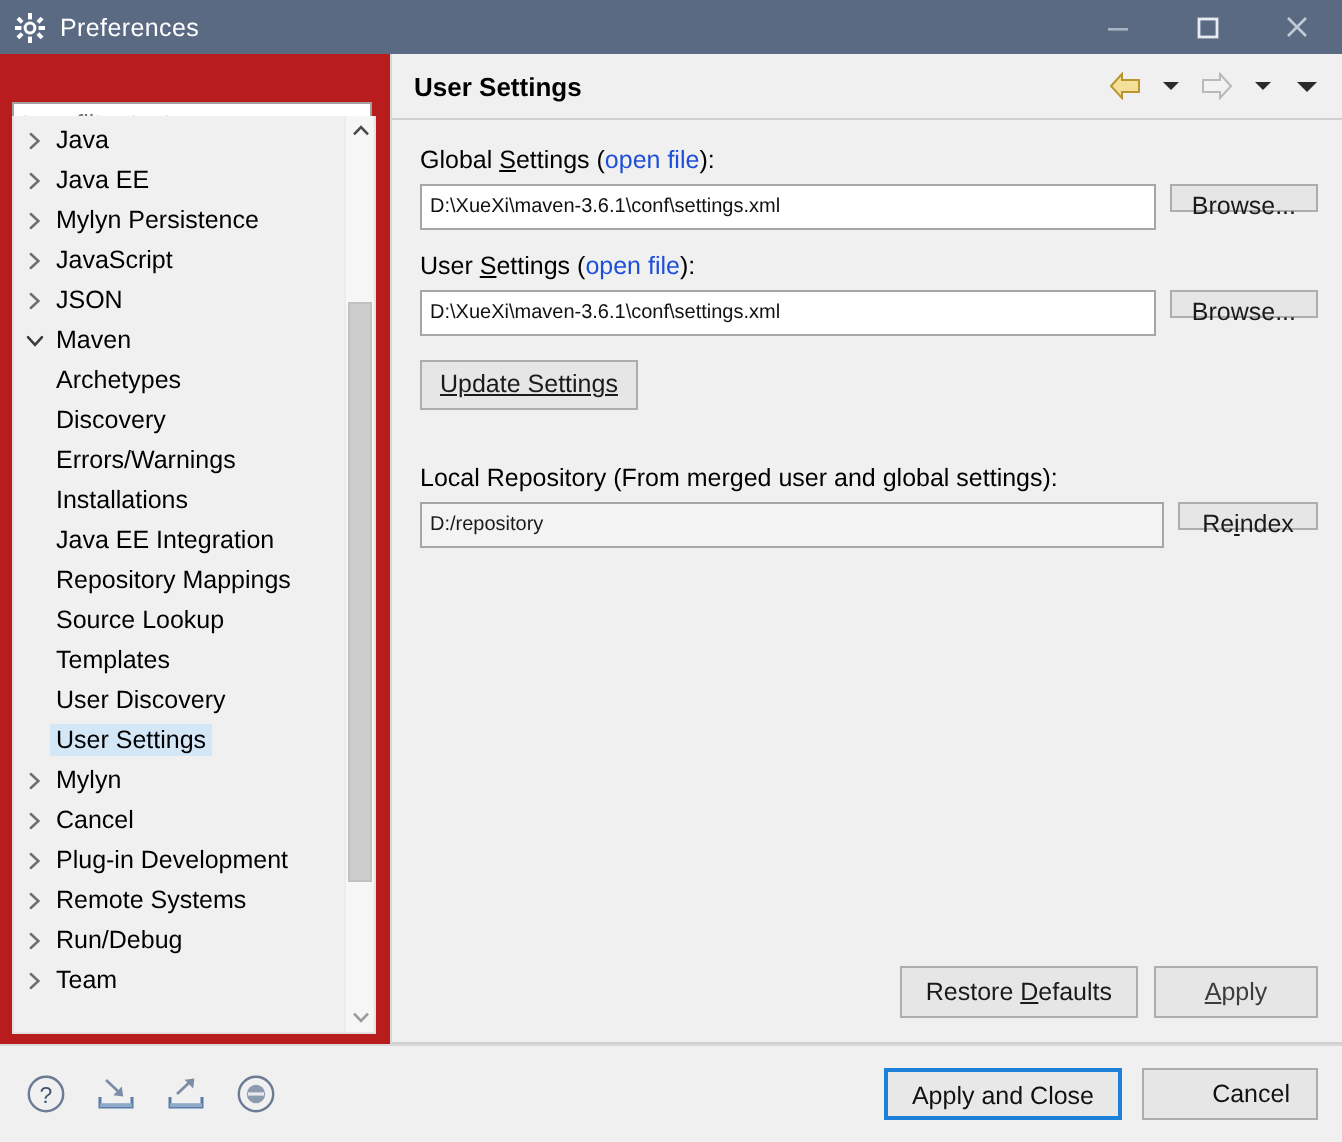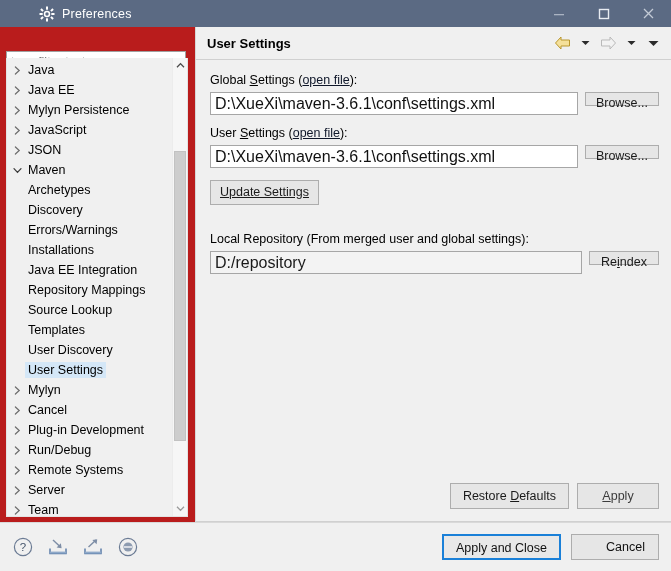--- a/index.html
+++ b/index.html
@@ -13,21 +13,20 @@
     background: #f0f0f0;
   }
 
   
   #titlebar {
     height: 27px;
     background: #5b6a83;
     display: flex;
     align-items: center;
     position: relative;
-    padding-left: 32px;
   }
   #titlebar .app-icon {
     width: 16px; height: 16px;
     margin-left: 7px; margin-right: 7px;
     flex: 0 0 auto;
   }
   #titlebar .title-text {
     color: #ffffff;
     font-size: 12.5px;
     letter-spacing: .2px;
@@ -176,37 +175,36 @@
     position: relative;
   }
 
   .field-label {
     font-size: 12.5px;
     margin-bottom: 4px;
     line-height: 16px;
   }
   .field-label .mn { text-decoration: underline; }
   .link {
-    color: #0f172a;
-    text-decoration: underline;
+    color: #1d4ed8;
     cursor: pointer;
   }
   .field-row {
     display: flex;
     align-items: stretch;
     gap: 7px;
     margin-bottom: 10px;
   }
   .text-input {
     flex: 1 1 auto;
     height: 23px;
     border: 1px solid #a6a6a6;
     background: #ffffff;
     font-family: "Liberation Sans", sans-serif;
-    font-size: 16px;
+    font-size: 10px;
     color: #111;
     padding: 0 4px;
     outline: none;
     min-width: 0;
   }
   .text-input.readonly {
     background: #f3f3f3;
     color: #1a1a1a;
   }
   .btn {
@@ -446,37 +444,29 @@
               </svg>
             </span>
             <span class="tree-label">Plug-in Development</span>
           </div>
           <div class="tree-row">
             <span class="twisty">
               <svg width="9" height="9" viewBox="0 0 9 9">
                 <path d="M2.4 1 L6.2 4.5 L2.4 8" stroke="#6d6d6d" stroke-width="1.25" fill="none" stroke-linecap="round"></path>
               </svg>
             </span>
+            <span class="tree-label">Remote Systems</span>
+          </div>
+          <div class="tree-row">
+            <span class="twisty">
+              <svg width="9" height="9" viewBox="0 0 9 9">
+                <path d="M2.4 1 L6.2 4.5 L2.4 8" stroke="#6d6d6d" stroke-width="1.25" fill="none" stroke-linecap="round"></path>
+              </svg>
+            </span>
             <span class="tree-label">Run/Debug</span>
-          </div>
-          <div class="tree-row">
-            <span class="twisty">
-              <svg width="9" height="9" viewBox="0 0 9 9">
-                <path d="M2.4 1 L6.2 4.5 L2.4 8" stroke="#6d6d6d" stroke-width="1.25" fill="none" stroke-linecap="round"></path>
-              </svg>
-            </span>
-            <span class="tree-label">Remote Systems</span>
-          </div>
-          <div class="tree-row">
-            <span class="twisty">
-              <svg width="9" height="9" viewBox="0 0 9 9">
-                <path d="M2.4 1 L6.2 4.5 L2.4 8" stroke="#6d6d6d" stroke-width="1.25" fill="none" stroke-linecap="round"></path>
-              </svg>
-            </span>
-            <span class="tree-label">Server</span>
           </div>
           <div class="tree-row">
             <span class="twisty">
               <svg width="9" height="9" viewBox="0 0 9 9">
                 <path d="M2.4 1 L6.2 4.5 L2.4 8" stroke="#6d6d6d" stroke-width="1.25" fill="none" stroke-linecap="round"></path>
               </svg>
             </span>
             <span class="tree-label">Team</span>
           </div>
         </div>

